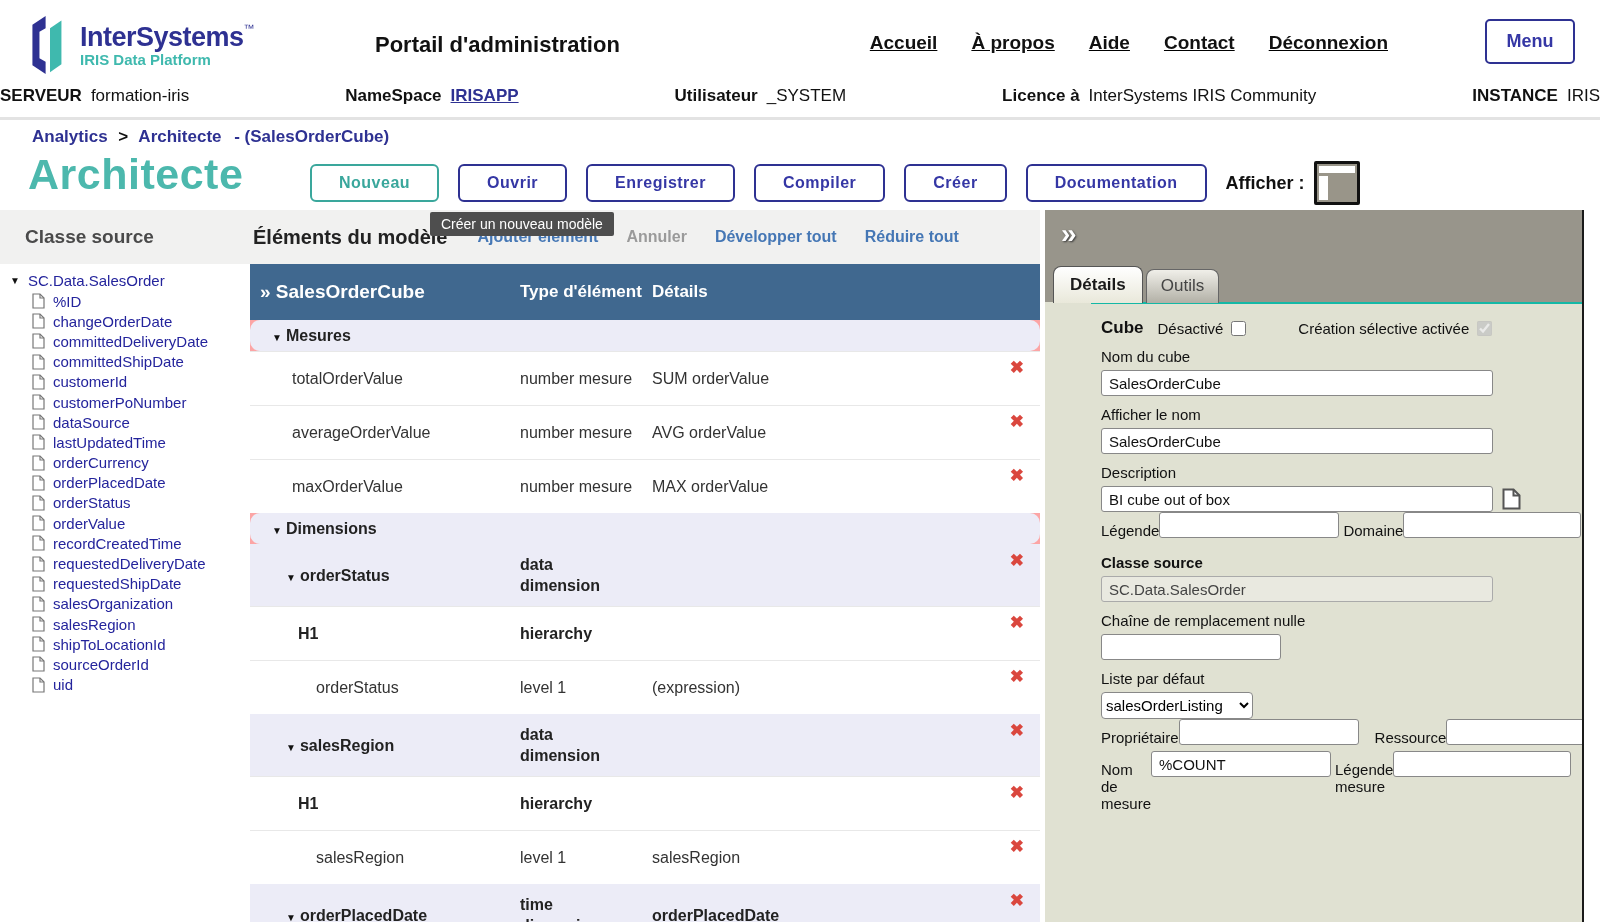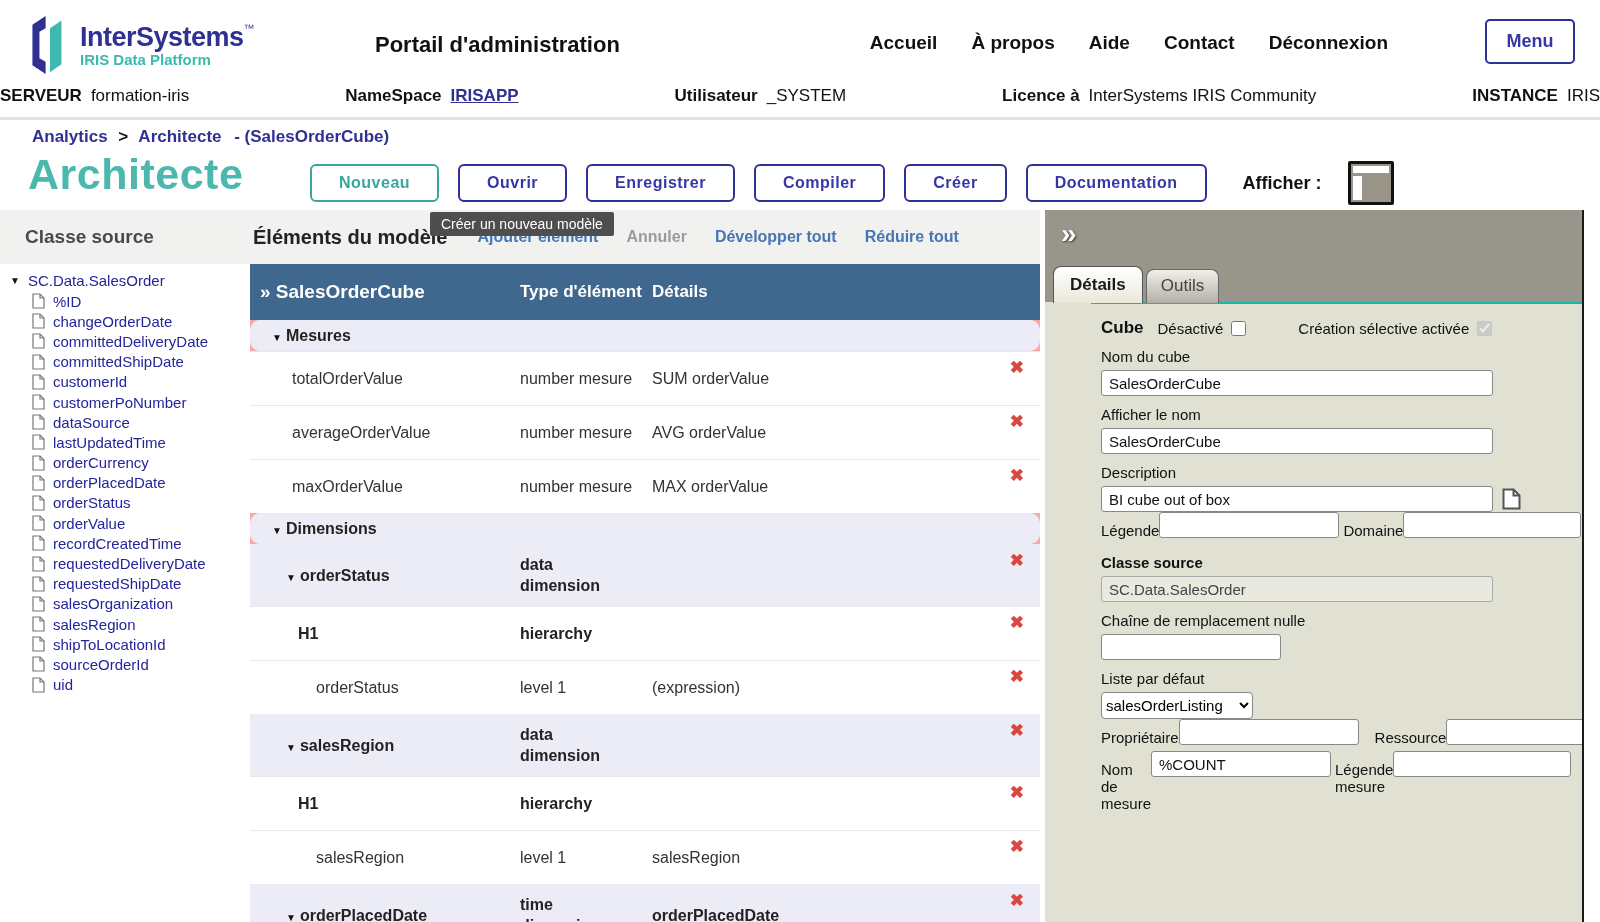--- a/index.html
+++ b/index.html
@@ -6,40 +6,40 @@
   html,body { width:1600px; height:922px; overflow:hidden; background:#fff;
     font-family:"Liberation Sans", sans-serif; }
 
   
   .header { position:absolute; left:0; top:8px; width:1600px; height:75px; background:#fff; }
   .logo { position:absolute; left:30px; top:8px; display:flex; gap:10px; align-items:center; }
   .logo-text .brand { font-size:27px; font-weight:700; color:#2e3192; letter-spacing:-0.5px; }
   .logo-text .tm { font-size:11px; color:#2e3192; vertical-align:top; }
   .logo-text .sub { font-size:15px; font-weight:700; color:#3fb9ae; margin-top:-2px; }
   .portal-title { position:absolute; left:375px; top:24px; font-size:22px; font-weight:600; color:#111; }
-  .top-nav { position:absolute; right:212px; top:24px; display:flex; gap:34px; }
+  .top-nav { position:absolute; right:212px; top:24px; display:flex; gap:34px;text-decoration:underline; }
   .top-nav a { font-size:19px; font-weight:700; color:#111; text-decoration:none; cursor:pointer; }
   .menu-btn { position:absolute; right:25px; top:11px; width:90px; height:45px; background:#fff;
     border:2px solid #2e3192; border-radius:5px; color:#3537a5; font-size:18px; font-weight:700;
     display:flex; align-items:center; justify-content:center; cursor:pointer; }
 
   
   .infobar { position:absolute; left:0; top:75px; width:1600px; height:45px; background:#fff;
     border-bottom:3px solid #e3e3e3; display:flex; align-items:center; gap:38px;justify-content:space-between; }
   .info-item { display:flex; gap:9px; align-items:baseline; }
   .info-item .lbl { font-size:17px; font-weight:700; color:#111; }
   .info-item .val { font-size:17px; color:#111; }
   .info-item .val.link { color:#2e3192; font-weight:700; text-decoration:underline; cursor:pointer; }
 
   
   .breadcrumb { position:absolute; left:32px; top:127px; font-size:17px; font-weight:700; color:#2e3192; }
   .breadcrumb .sep { color:#111; margin:0 6px; }
   .breadcrumb .suffix { margin-left:8px; }
   .page-title { position:absolute; left:28px; top:150px; font-size:43px; font-weight:700; color:#4cb8ad; letter-spacing:0.5px; }
-  .btn-row { position:absolute; left:310px; top:161px; display:flex; gap:26px; align-items:center; }
+  .btn-row { position:absolute; left:310px; top:161px; display:flex; gap:9px; align-items:center; }
   .act-btn { background:#fff; border:2px solid #2e3192; border-radius:6px; color:#3537a5;
     font-size:16px; font-weight:700; padding:8px 27px; letter-spacing:0.5px; cursor:pointer; white-space:nowrap; }
   .act-btn.btn-teal { border-color:#3aa79c; color:#3aa79c; }
   .afficher { margin-left:10px; font-size:18px; font-weight:700; color:#111; }
   .thumb { width:46px; height:44px; border:3px solid #111; border-radius:2px; background:#999589; position:relative; cursor:pointer; }
   .thumb .t { position:absolute; top:2px; left:2px; right:2px; height:7px; background:#fff; }
   .thumb .l { position:absolute; top:12px; left:2px; width:9px; bottom:2px; background:#fff; }
 
   .tooltip { position:absolute; left:430px; top:212px; background:#4e4e4e; color:#fff;
     font-size:14px; padding:4px 11px; border-radius:2px; z-index:30; white-space:nowrap; }

